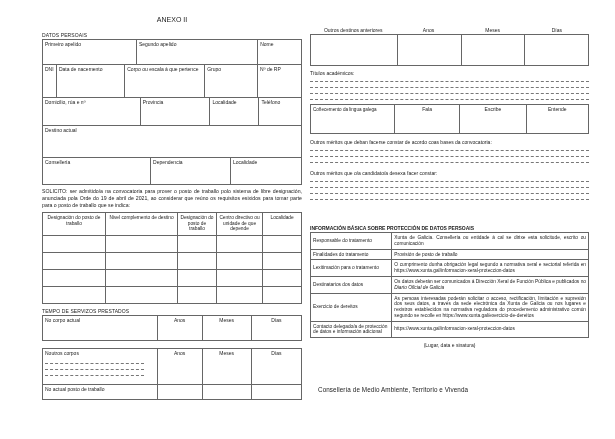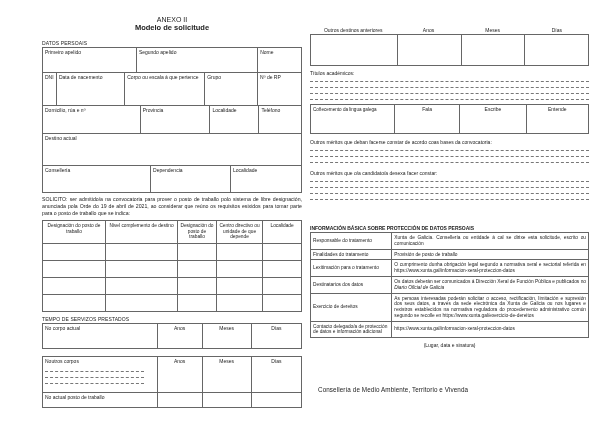--- a/index.html
+++ b/index.html
@@ -51,21 +51,20 @@
 </style>
 </head>
 <body>
 
 <div class="page">
 
   <div class="col-left">
 
     <div class="title">
       <div class="t1">ANEXO II</div>
-      <div class="t2">Modelo de solicitude</div>
     </div>
 
     <div class="sec-label">DATOS PERSOAIS</div>
 
     <div class="box">
       <div class="row" style="height:24px">
         <div class="cell" style="width:36%">
           <span class="flabel">Primeiro apelido</span>
         </div>
         <div class="cell" style="width:47%">

